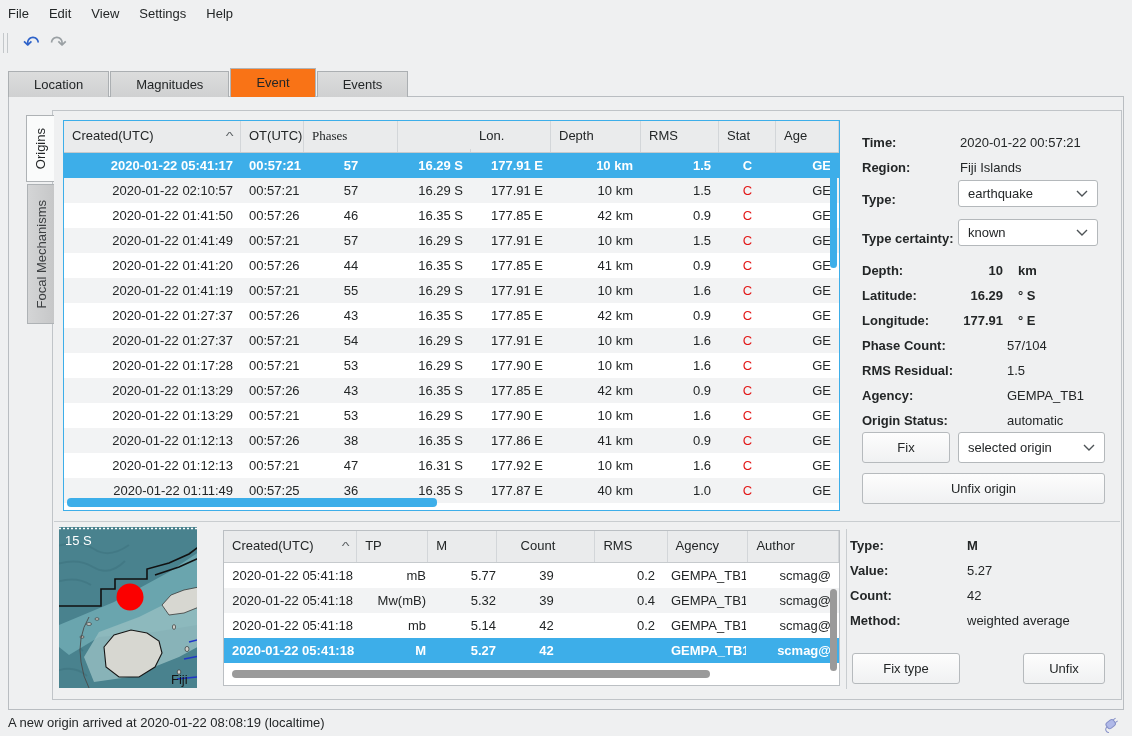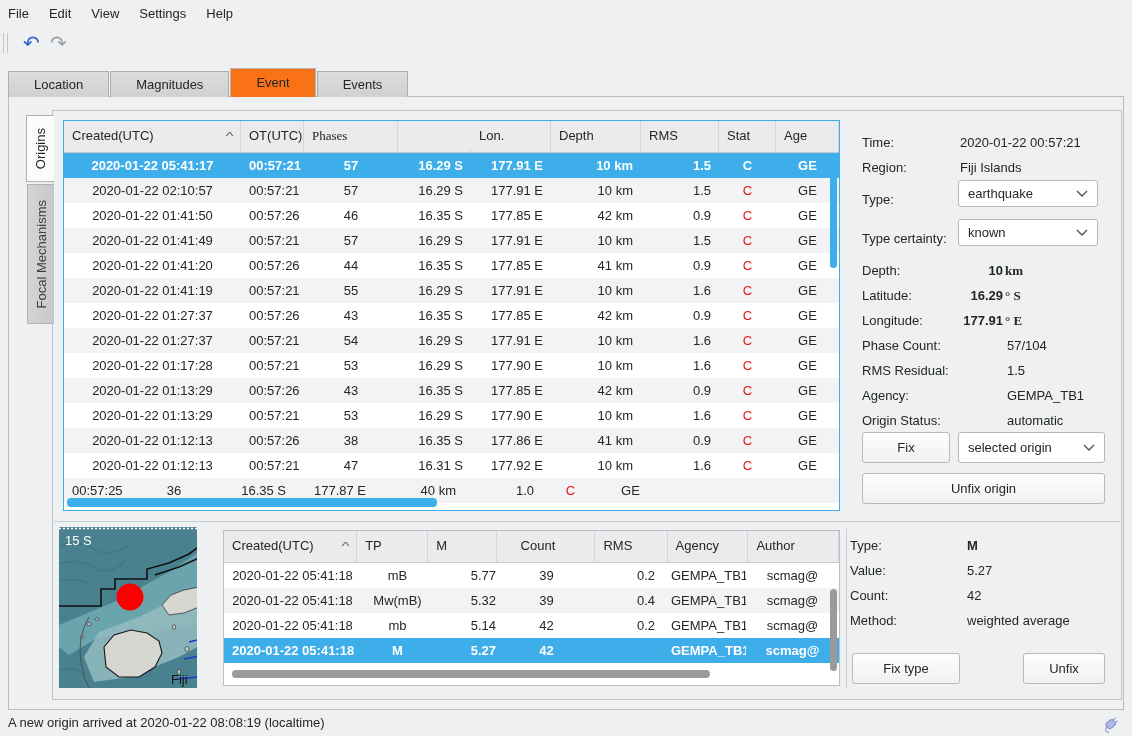--- a/index.html
+++ b/index.html
@@ -34,33 +34,33 @@
   .tbl{position:absolute;background:#fff;box-sizing:border-box;overflow:hidden;}
   #origins-table{left:63px;top:120px;width:777px;height:391px;border:1px solid #3daee9;}
   #magnitudes-table{left:223px;top:530px;width:617px;height:156px;border:1px solid #bbbfc3;}
   .thead{display:flex;height:31px;line-height:30px;background:#eaebec;border-bottom:1px solid #c6cacd;}
   .th{box-sizing:border-box;padding:0 8px;border-right:1px solid #d3d6d9;overflow:hidden;white-space:nowrap;display:flex;}
   .th .caret{margin-left:auto;color:#5f6467;font-size:11px;transform:scaleX(1.5);}
   .tr{display:flex;height:25px;line-height:25px;}
   .tr.alt{background:#f2f3f4;}
   .tr.sel{background:#3daee9;color:#fff;font-weight:bold;}
   .td{box-sizing:border-box;padding:0 8px;overflow:hidden;white-space:nowrap;flex:none;}
-  .al{text-align:center;} .ar{text-align:right;} .ac{text-align:center;}
+  .al{text-align:right;} .ar{text-align:right;} .ac{text-align:center;}
   .td.stat{color:#e31717;}
   .tr.sel .td.stat{color:#fff;}
   
   .sbar{position:absolute;border-radius:4px;}
   .sb-blue{background:#3daee9;}
   .sb-gray{background:#9a9a9a;}
   
   .drow{position:absolute;height:25px;line-height:25px;}
-  .dlabel{position:absolute;left:0;}
+  .dlabel{position:absolute;left:0;font-weight:bold;}
   .dval{position:absolute;left:98px;width:160px;}
   .numcol{display:inline-block;width:43px;text-align:right;font-weight:bold;}
-  .unitcol{font-weight:bold;margin-left:2px;font-family:Liberation Serif, serif;}
+  .unitcol{font-weight:bold;margin-left:15px;}
   .indent{padding-left:47px;}
   .combo{position:absolute;background:#fff;border:1px solid #b4b8bb;border-radius:3px;box-sizing:border-box;
          display:flex;align-items:center;padding:0 9px;justify-content:space-between;}
   .btn{position:absolute;background:linear-gradient(#fdfdfd,#f0f1f2);border:1px solid #b6babd;border-radius:3px;
        box-sizing:border-box;display:flex;align-items:center;justify-content:center;color:#232627;}
   
   #map{position:absolute;left:59px;top:527px;width:138px;height:161px;overflow:hidden;}
   
   .statusbar{position:absolute;left:0;right:0;bottom:0;height:24px;}
   .status-msg{position:absolute;left:8px;top:3px;}
@@ -274,20 +274,21 @@
         <div class="td ar" style="width: 63px;">00:57:21</div>
         <div class="td ac" style="width: 94px;">47</div>
         <div class="td ar" style="width: 73px;">16.31 S</div>
         <div class="td ar" style="width: 80px;">177.92 E</div>
         <div class="td ar" style="width: 90px;">10 km</div>
         <div class="td ar" style="width: 78px;">1.6</div>
         <div class="td ac stat" style="width: 57px;">C</div>
         <div class="td al" style="width: 63px;">GE</div>
       </div>
       <div class="tr alt">
+        <div class="td al" style="width: 177px;">2020-01-22 01:11:49</div>
         <div class="td ar" style="width: 63px;">00:57:25</div>
         <div class="td ac" style="width: 94px;">36</div>
         <div class="td ar" style="width: 73px;">16.35 S</div>
         <div class="td ar" style="width: 80px;">177.87 E</div>
         <div class="td ar" style="width: 90px;">40 km</div>
         <div class="td ar" style="width: 78px;">1.0</div>
         <div class="td ac stat" style="width: 57px;">C</div>
         <div class="td al" style="width: 63px;">GE</div>
       </div>
     </div>

